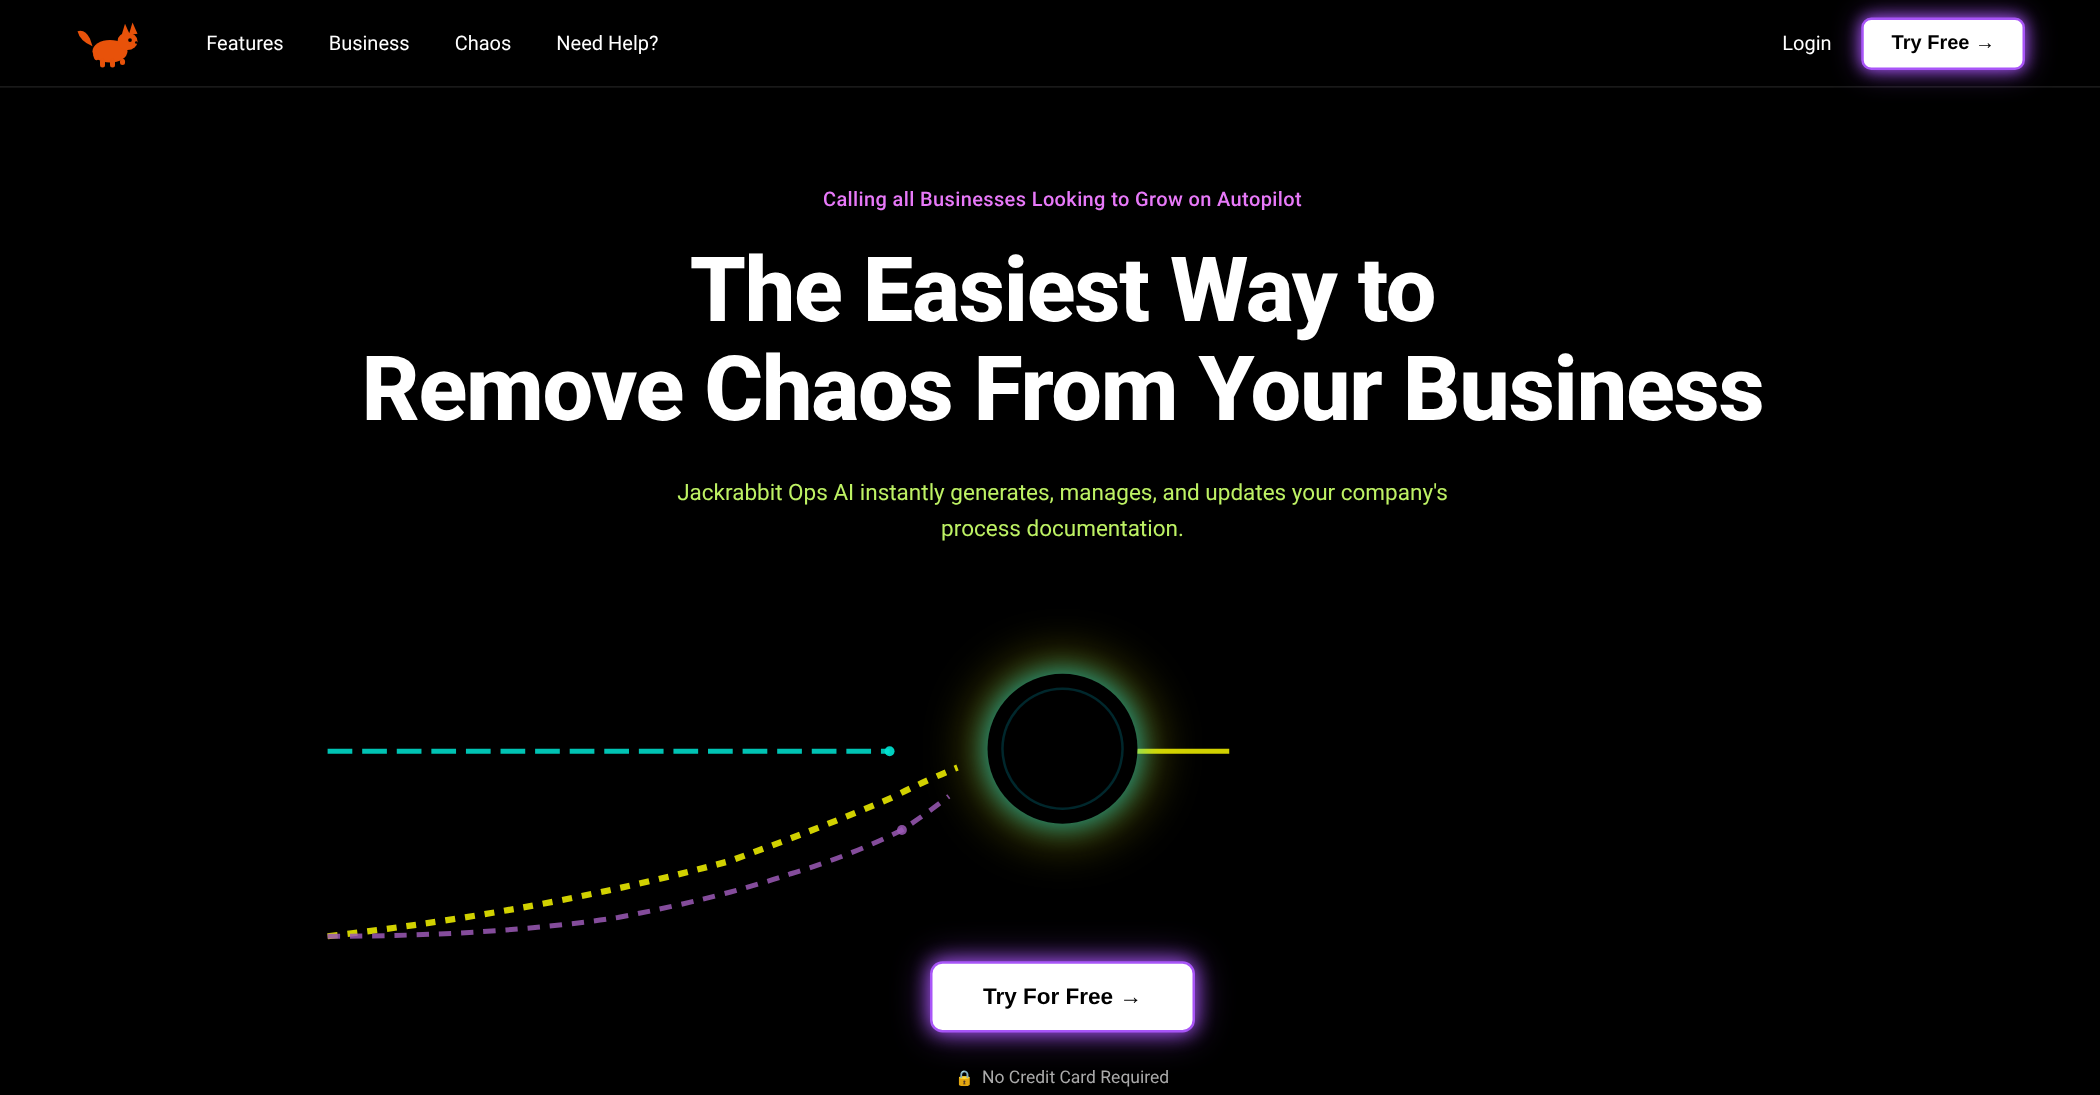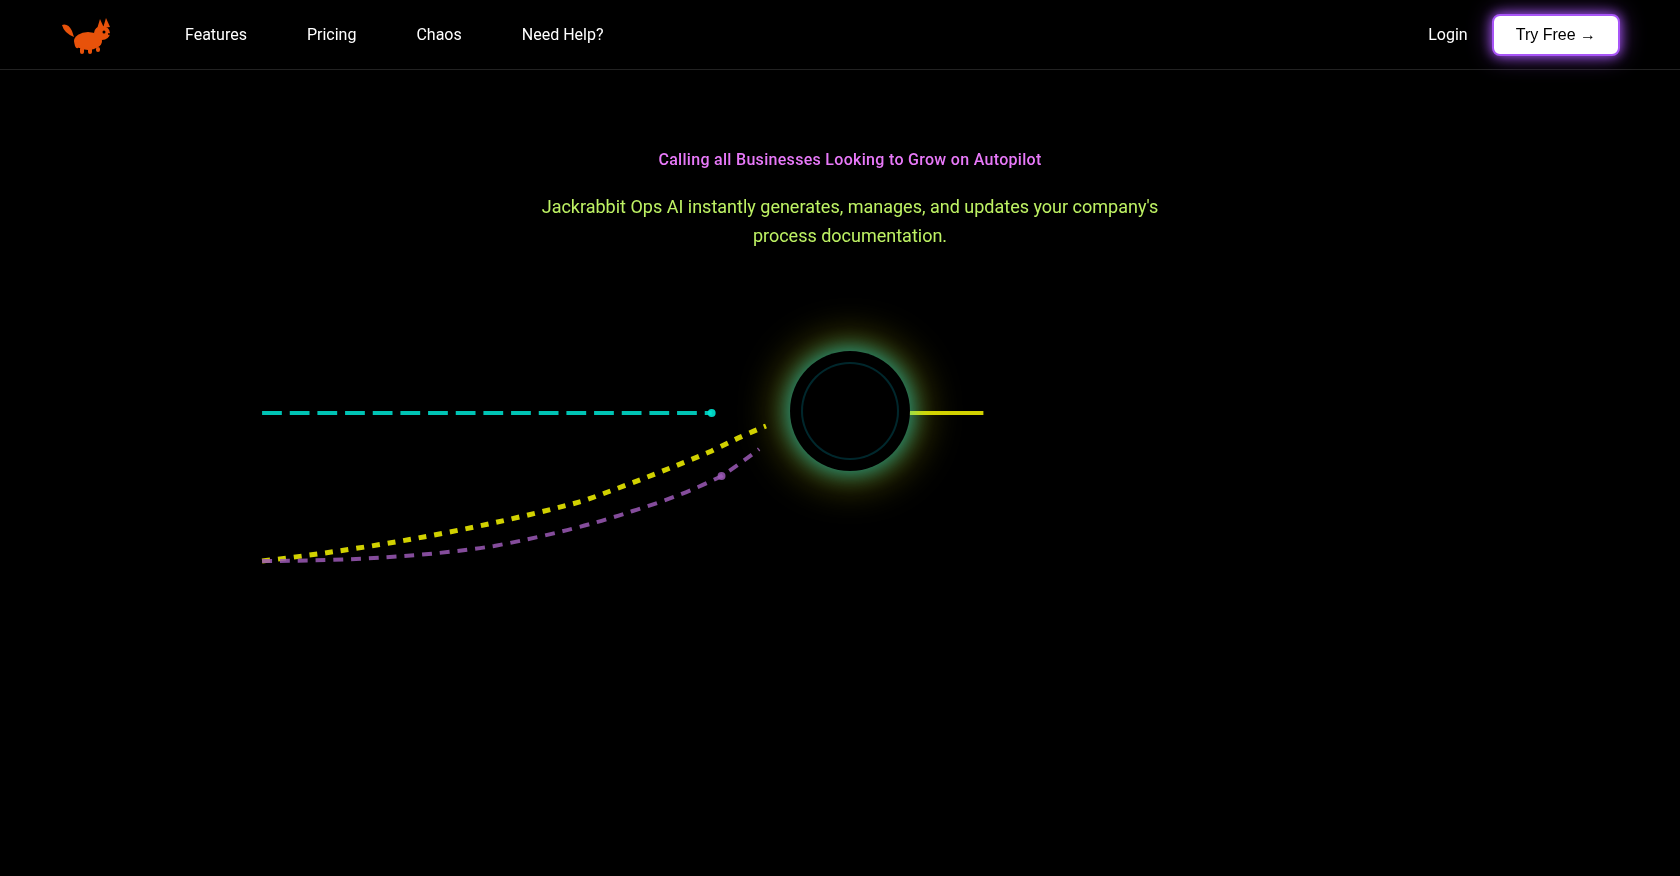--- a/index.html
+++ b/index.html
@@ -31,23 +31,22 @@
     .logo-area {
       display: flex;
       align-items: center;
     }
     .logo-fox {
       width: 55px;
       height: 40px;
     }
     .nav-links {
       display: flex;
-      gap: 60px;
+      gap: 36px;
       list-style: none;
-      margin-left: 20px;
     }
     .nav-links li a {
       color: #fff;
       text-decoration: none;
       font-size: 16px;
       font-weight: 400;
     }
     .nav-right {
       display: flex;
       align-items: center;
@@ -58,21 +57,21 @@
       text-decoration: none;
       font-size: 16px;
     }
     .try-free-btn {
       background: #fff;
       color: #000;
       border: 2px solid #a855f7;
       border-radius: 8px;
       padding: 10px 22px;
       font-size: 16px;
-      font-weight: 400;
+      font-weight: 700;
       cursor: pointer;
       box-shadow: 0 0 12px #a855f7, 0 0 24px #a855f780;
     }
 
     
     .hero {
       position: relative;
       text-align: center;
       padding-top: 80px;
       overflow: hidden;
@@ -225,33 +224,37 @@
           <circle cx="44" cy="17" r="1.5" fill="#000"></circle>
 
           <circle cx="49" cy="19" r="1" fill="#000"></circle>
 
           <rect x="14" y="28" width="4" height="6" rx="2" transform="rotate(-20 14 28)"></rect>
         </g>
       </svg>
     </div>
     <ul class="nav-links">
       <li><a href="#">Features</a></li>
-      <li><a href="#">Pricing</a></li>
+      <li><a href="#">Business</a></li>
       <li><a href="#">Chaos</a></li>
       <li><a href="#">Need Help?</a></li>
     </ul>
   </div>
   <div class="nav-right">
     <a class="login-link" href="#">Login</a>
     <button class="try-free-btn">Try Free →</button>
   </div>
 </nav>
 
 <section class="hero">
   <p class="hero-tagline">Calling all Businesses Looking to Grow on Autopilot</p>
+  <h1 class="hero-title">
+    <span>The Easiest Way to</span><br>
+    <span>Remove Chaos From Your Business</span>
+  </h1>
   <p class="hero-subtitle">Jackrabbit Ops AI instantly generates, manages, and updates your company's<br>process documentation.</p>
 
   <div class="animation-area">
     <svg class="animation-svg" viewBox="0 0 1680 320" preserveAspectRatio="none" xmlns="http://www.w3.org/2000/svg">
 
       <path d="M 245 310 Q 420 290 570 250 Q 640 225 700 200 Q 730 185 755 175" stroke="#e8e800" stroke-width="5" fill="none" stroke-dasharray="8,8" opacity="0.9"></path>
 
       <path d="M 245 162 L 700 162" stroke="#00e5d4" stroke-width="4" fill="none" stroke-dasharray="20,8" opacity="0.85"></path>
 
       <path d="M 245 310 Q 380 310 480 295 Q 560 280 620 260 Q 670 245 710 225 Q 730 212 748 198" stroke="#9b59b6" stroke-width="4" fill="none" stroke-dasharray="10,8" opacity="0.85"></path>
@@ -261,14 +264,21 @@
       <circle cx="700" cy="162" r="4" fill="#00e5d4" opacity="0.9"></circle>
 
       <circle cx="710" cy="225" r="4" fill="#9b59b6" opacity="0.85"></circle>
     </svg>
 
     <div class="glow-circle-container">
       <div class="glow-circle"></div>
     </div>
   </div>
 
+  <div class="cta-section">
+    <button class="try-for-free-btn">Try For Free →</button>
+    <div class="no-credit-card">
+      <span class="lock-icon">🔒</span>
+      <span>No Credit Card Required</span>
+    </div>
+  </div>
 
 </section>
 
 </body></html>

